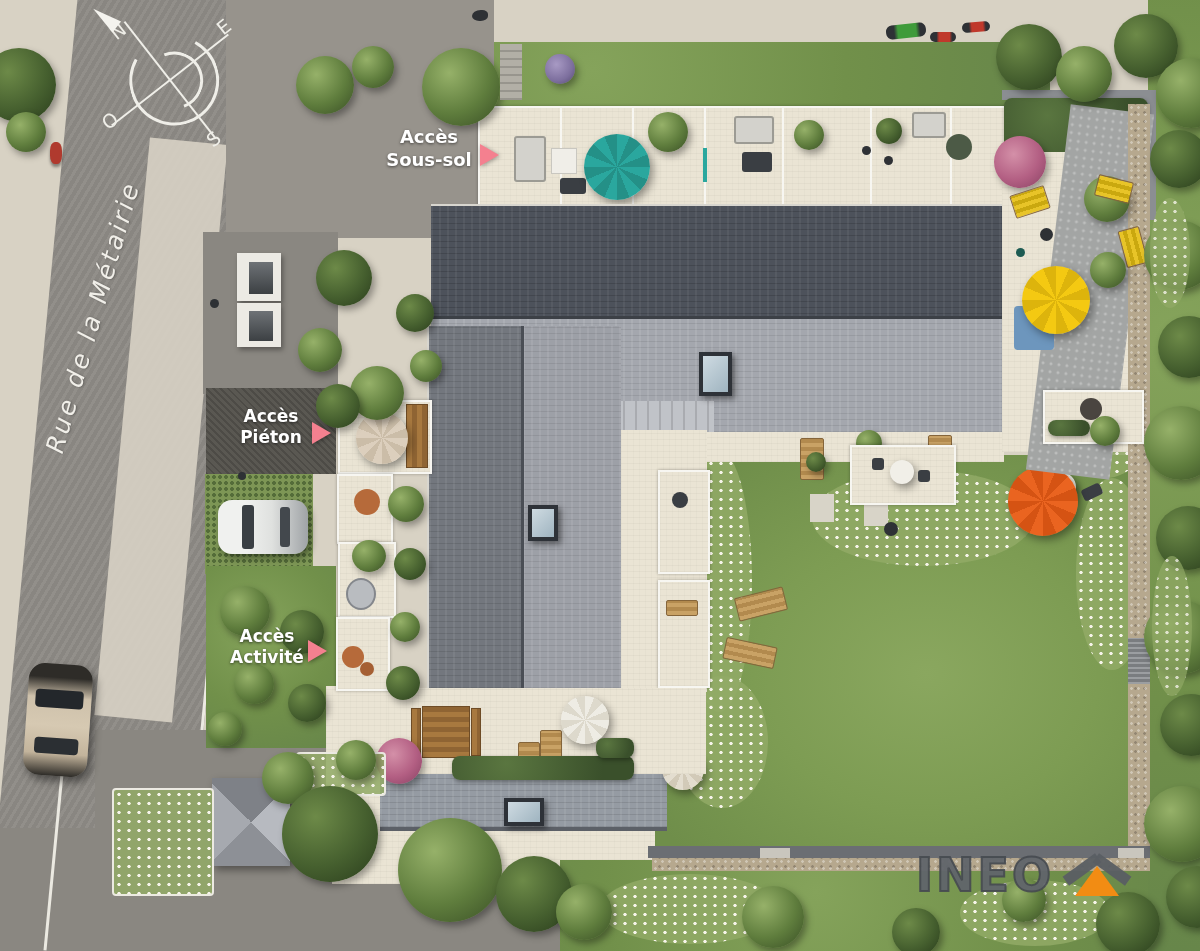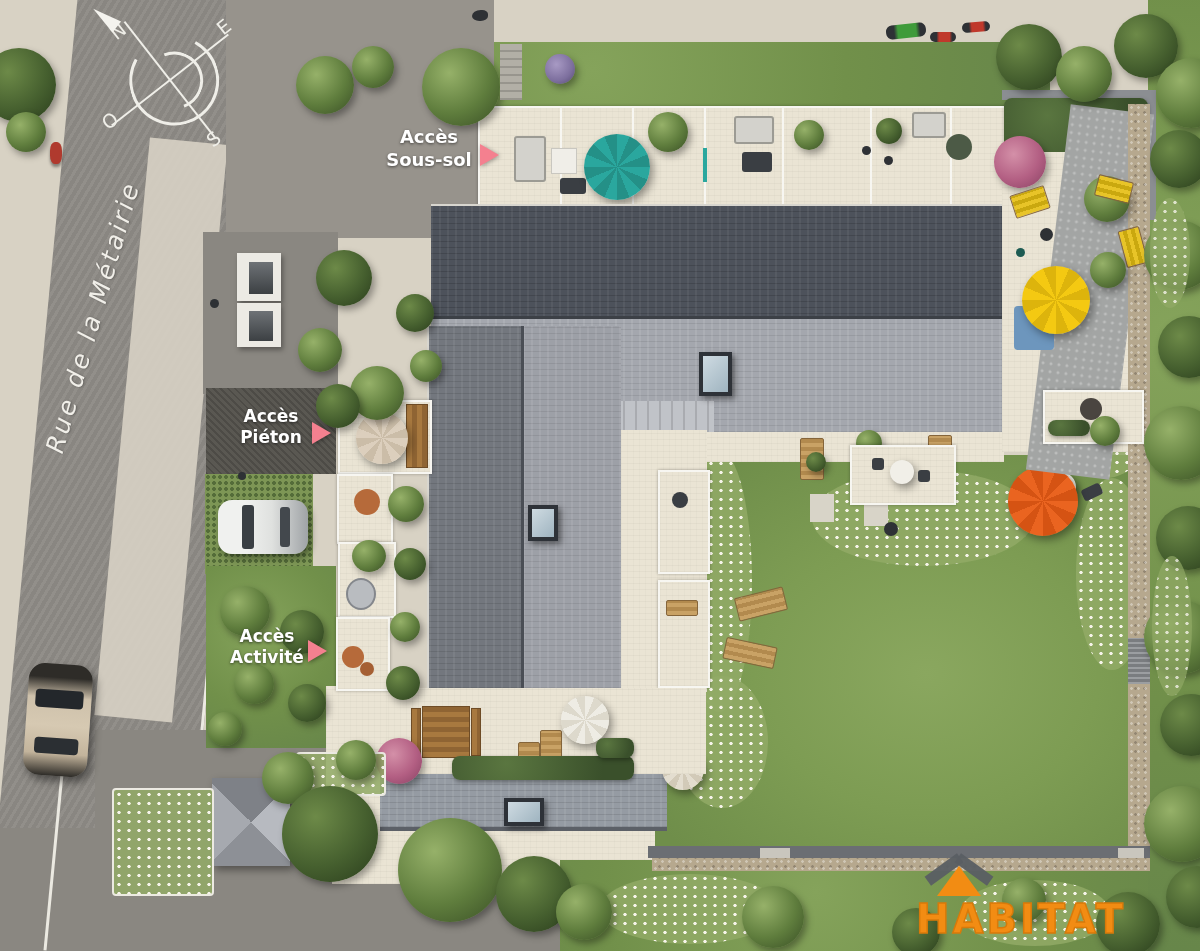--- a/index.html
+++ b/index.html
@@ -311,22 +311,22 @@
   <div class="abs arr" style="left:312px;top:422px"></div>
 
   <div class="abs lbl" style="left:226px;top:626px;width:82px;font-size:17px">
     <div>Accès</div>
     <div>Activité</div>
   </div>
   <div class="abs arr" style="left:308px;top:640px"></div>
 
   <div class="abs" style="left:916px;top:848px;width:264px">
     <div style="display:flex;align-items:flex-start">
+      <span class="logo-txt1">INEO</span>
       <span style="position:relative;width:66px;height:50px;margin-left:10px;display:inline-block">
         <span style="position:absolute;left:-2px;top:16px;width:40px;height:11px;background:rgba(90,94,99,.95);transform:rotate(-36deg)"></span>
         <span style="position:absolute;left:28px;top:16px;width:40px;height:11px;background:rgba(90,94,99,.95);transform:rotate(36deg)"></span>
         <span style="position:absolute;left:11px;top:18px;width:0;height:0;border-left:22px solid transparent;border-right:22px solid transparent;border-bottom:30px solid #f28c13"></span>
       </span>
     </div>
-    <div class="logo-txt2" style="margin-top:-2px">HABITAT</div>
   </div>
 
 </div>
 
 </body></html>

